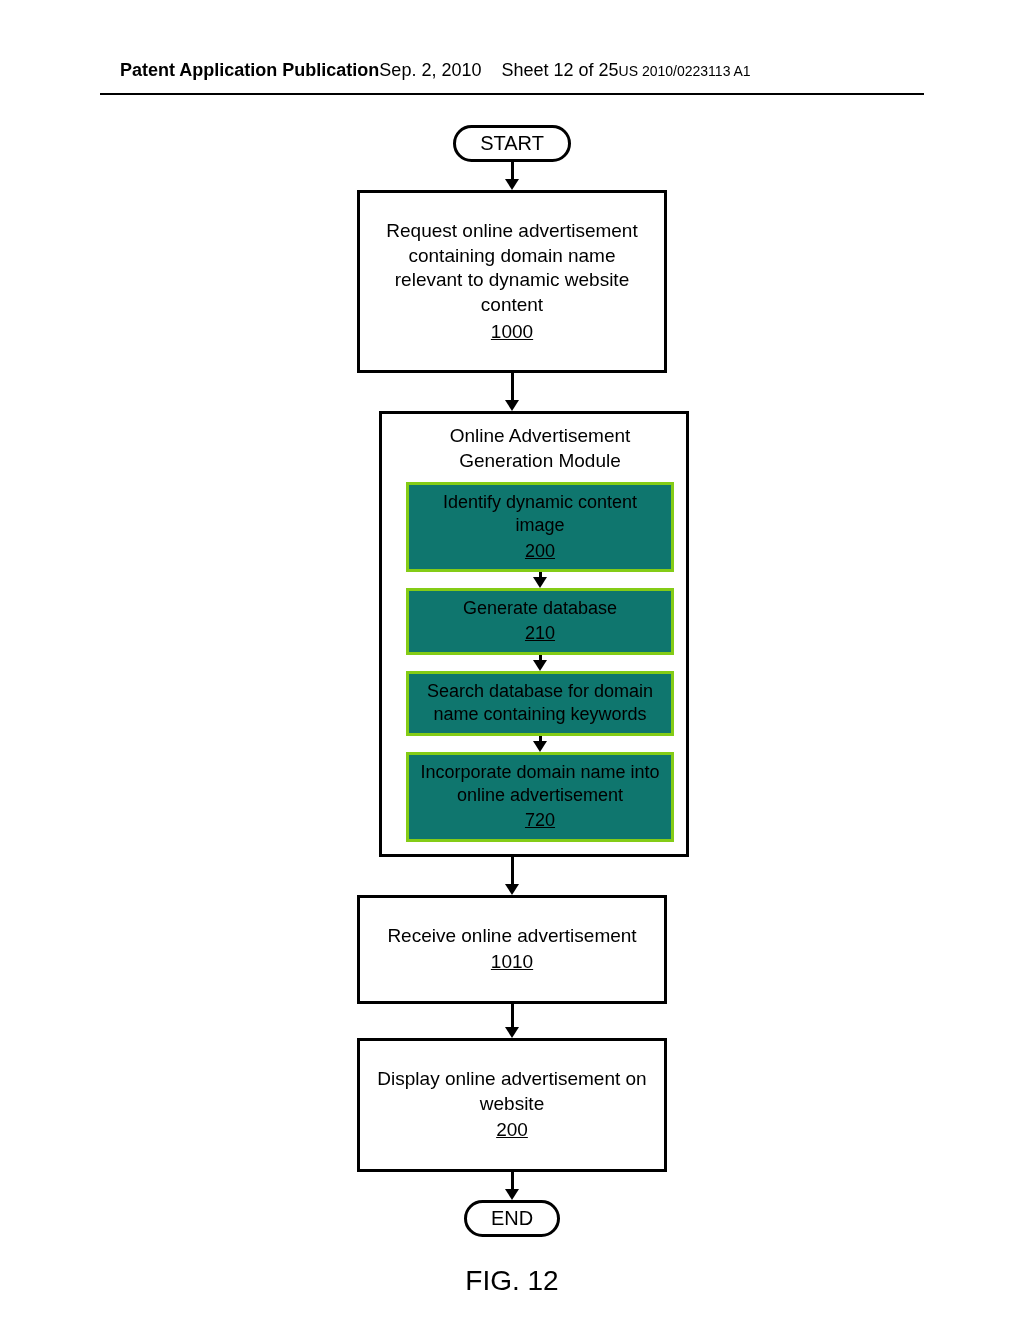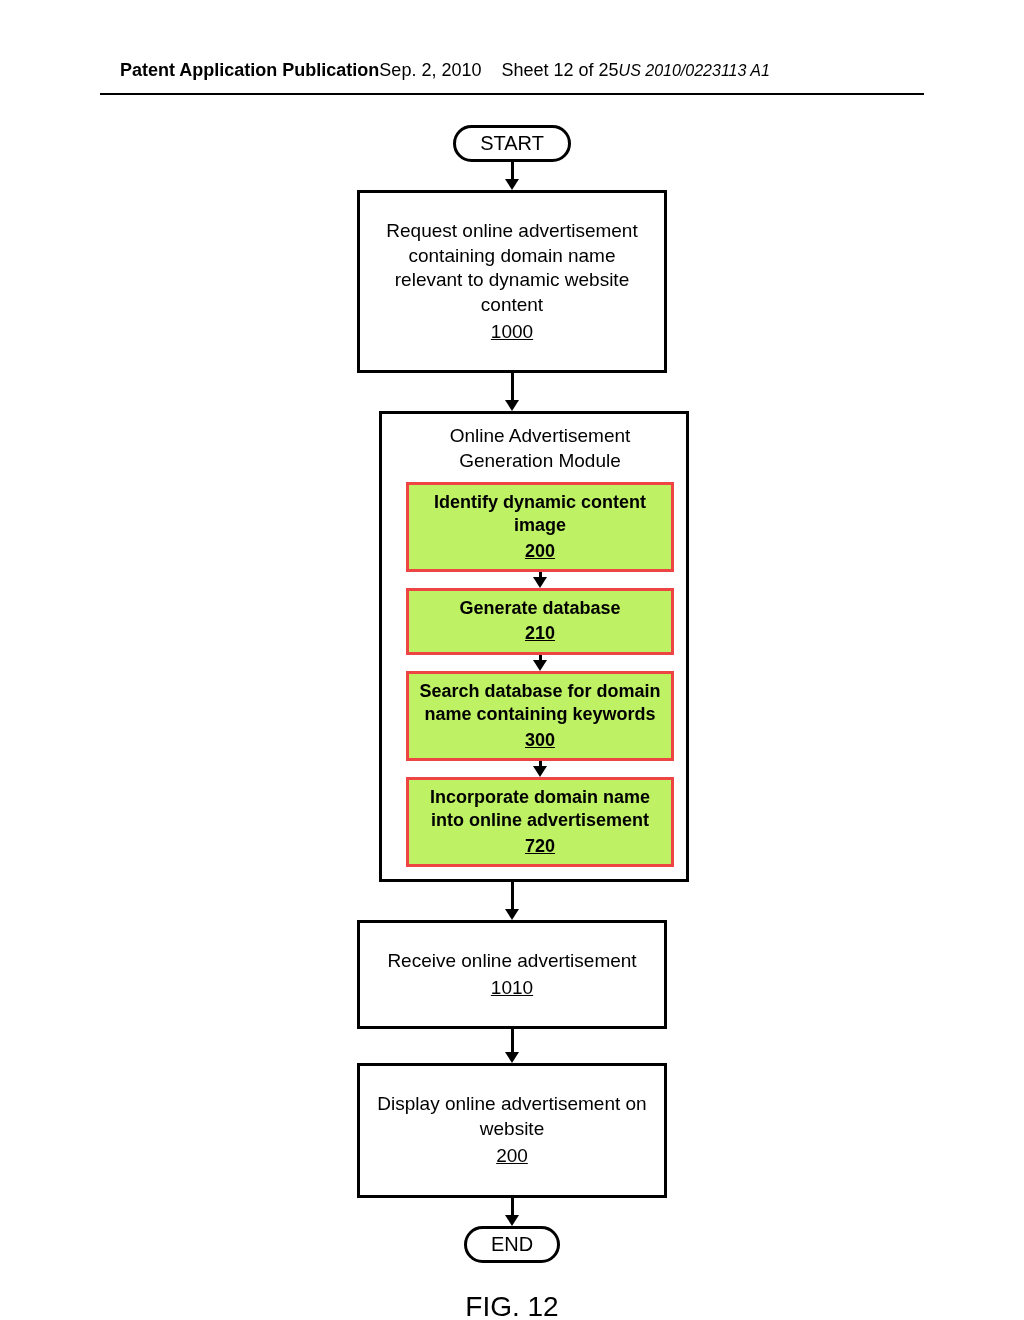--- a/index.html
+++ b/index.html
@@ -27,22 +27,21 @@
     margin-bottom: 6px;
   }
   .header-left {
     font-weight: bold;
     font-size: 18px;
   }
   .header-center {
     font-size: 18px;
   }
   .header-right {
-    font-size: 16px;
-    font-style: italic;
+    font-size: 14px;
   }
   .hr {
     border-top: 2px solid #000;
     margin: 0 40px 30px 40px;
   }
   .flow {
     display: flex;
     flex-direction: column;
     align-items: center;
   }
@@ -92,28 +91,27 @@
     background: white;
     margin-left: 44px;
   }
   .module-title {
     text-align: center;
     font-size: 19px;
     line-height: 1.3;
     margin-bottom: 8px;
   }
   .substep {
-    border: 3px solid #ef4444;
+    border: 3px solid #84cc16;
     padding: 6px 8px;
     text-align: center;
     font-size: 18px;
     line-height: 1.3;
-    background: #bef264;
+    background: #0f766e;
     margin: 0 2px;
-    font-weight: bold;
   }
   .substep .process-ref {
     text-decoration: underline;
   }
   .short-arrow .arrow-stem { height: 6px; }
   .med-arrow .arrow-stem { height: 18px; }
   .caption {
     text-align: center;
     font-size: 28px;
     margin-top: 28px;
@@ -170,21 +168,20 @@
         <div>Generate database</div>
         <div class="process-ref">210</div>
       </div>
       <div class="arrow-down short-arrow">
         <div class="arrow-stem"></div>
           <div class="arrow-head"></div>
       </div>
 
       <div class="substep">
         <div>Search database for domain name containing keywords</div>
-        <div class="process-ref">300</div>
       </div>
       <div class="arrow-down short-arrow">
         <div class="arrow-stem"></div>
           <div class="arrow-head"></div>
       </div>
 
       <div class="substep">
         <div>Incorporate domain name into online advertisement</div>
         <div class="process-ref">720</div>
       </div>

